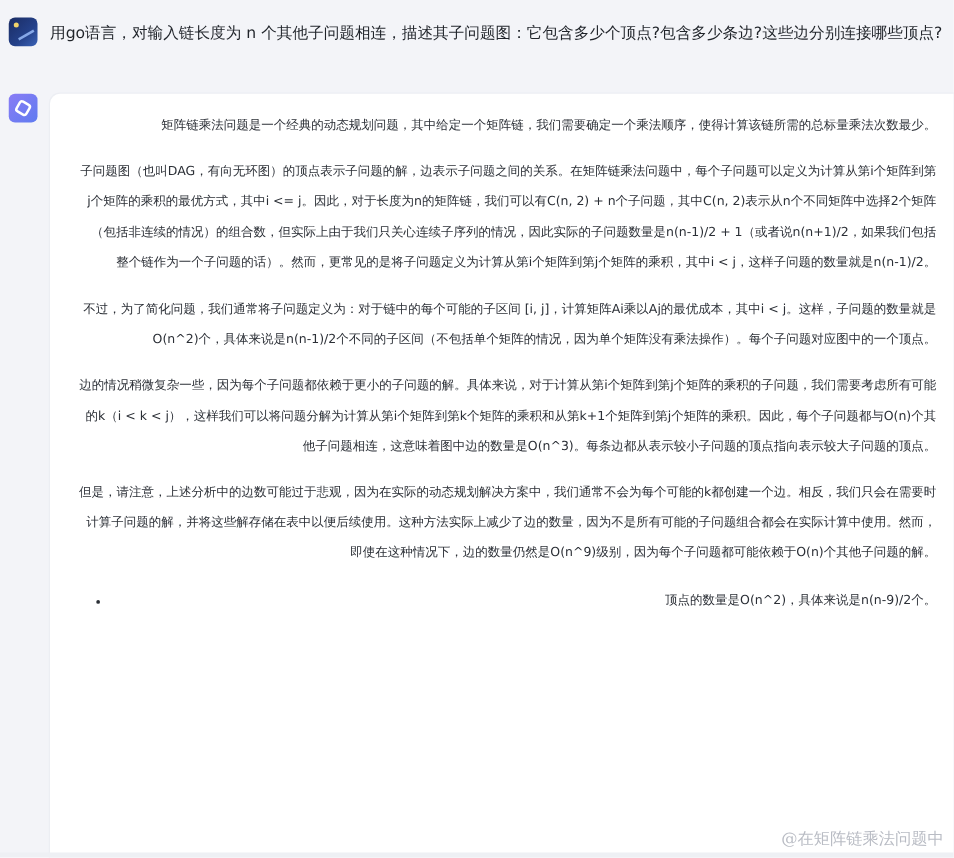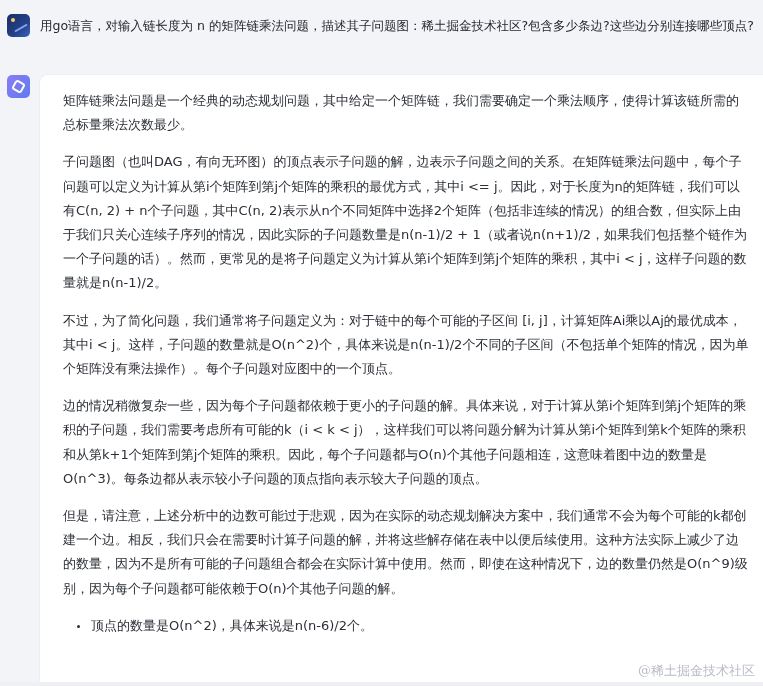--- a/index.html
+++ b/index.html
@@ -35,21 +35,21 @@
       width: 11px; height: 11px; border: 2px solid #fff; border-radius: 3px;
       transform: rotate(30deg); box-sizing: border-box;
     }
     .bubble {
       position: absolute; left: 40px; top: 75px; width: 723px; bottom: 0;
       background: #ffffff; border-radius: 8px 0 0 0;
       box-shadow: 0 0 0 1px #eceef3;
     }
     .content {
       position: absolute; left: 23px; top: 14px; right: 14px;
-      font-size: 13px; line-height: 24.2px; color: #2b2f36;
+      font-size: 10px; line-height: 24.2px; color: #2b2f36; text-align: right;
     }
     .content p { margin: 0 0 13px 0; }
     .content ul { margin: 0; padding-left: 14px; }
     .content li { list-style: none; position: relative; padding-left: 14px; }
     .content li::before {
       content: ""; position: absolute; left: 0; top: 11px;
       width: 3px; height: 3px; background: #2b2f36; border-radius: 50%;
     }
     .watermark {
       position: absolute; right: 8px; bottom: 6px;
@@ -61,34 +61,34 @@
     }
   </style>
 </head>
 <body>
 
 <div class="row user-row">
   <div class="avatar user-avatar">
     <span class="moon"></span>
     <span class="streak"></span>
   </div>
-  <div class="user-text">用go语言，对输入链长度为 n 的矩阵链乘法问题，描述其子问题图：稀土掘金技术社区?包含多少条边?这些边分别连接哪些顶点?</div>
+  <div class="user-text">用go语言，对输入链长度为 n 个其他子问题相连，描述其子问题图：它包含多少个顶点?包含多少条边?这些边分别连接哪些顶点?</div>
 </div>
 
 <div class="avatar bot-avatar">
   <span class="hex"></span>
 </div>
 
 <div class="bubble">
   <div class="content">
     <p>矩阵链乘法问题是一个经典的动态规划问题，其中给定一个矩阵链，我们需要确定一个乘法顺序，使得计算该链所需的总标量乘法次数最少。</p>
     <p>子问题图（也叫DAG，有向无环图）的顶点表示子问题的解，边表示子问题之间的关系。在矩阵链乘法问题中，每个子问题可以定义为计算从第i个矩阵到第j个矩阵的乘积的最优方式，其中i &lt;= j。因此，对于长度为n的矩阵链，我们可以有C(n, 2) + n个子问题，其中C(n, 2)表示从n个不同矩阵中选择2个矩阵（包括非连续的情况）的组合数，但实际上由于我们只关心连续子序列的情况，因此实际的子问题数量是n(n-1)/2 + 1（或者说n(n+1)/2，如果我们包括整个链作为一个子问题的话）。然而，更常见的是将子问题定义为计算从第i个矩阵到第j个矩阵的乘积，其中i &lt; j，这样子问题的数量就是n(n-1)/2。</p>
     <p>不过，为了简化问题，我们通常将子问题定义为：对于链中的每个可能的子区间 [i, j]，计算矩阵Ai乘以Aj的最优成本，其中i &lt; j。这样，子问题的数量就是O(n^2)个，具体来说是n(n-1)/2个不同的子区间（不包括单个矩阵的情况，因为单个矩阵没有乘法操作）。每个子问题对应图中的一个顶点。</p>
     <p>边的情况稍微复杂一些，因为每个子问题都依赖于更小的子问题的解。具体来说，对于计算从第i个矩阵到第j个矩阵的乘积的子问题，我们需要考虑所有可能的k（i &lt; k &lt; j），这样我们可以将问题分解为计算从第i个矩阵到第k个矩阵的乘积和从第k+1个矩阵到第j个矩阵的乘积。因此，每个子问题都与O(n)个其他子问题相连，这意味着图中边的数量是O(n^3)。每条边都从表示较小子问题的顶点指向表示较大子问题的顶点。</p>
     <p>但是，请注意，上述分析中的边数可能过于悲观，因为在实际的动态规划解决方案中，我们通常不会为每个可能的k都创建一个边。相反，我们只会在需要时计算子问题的解，并将这些解存储在表中以便后续使用。这种方法实际上减少了边的数量，因为不是所有可能的子问题组合都会在实际计算中使用。然而，即使在这种情况下，边的数量仍然是O(n^9)级别，因为每个子问题都可能依赖于O(n)个其他子问题的解。</p>
     <ul>
-      <li>顶点的数量是O(n^2)，具体来说是n(n-6)/2个。</li>
+      <li>顶点的数量是O(n^2)，具体来说是n(n-9)/2个。</li>
     </ul>
   </div>
 </div>
 
-<div class="watermark">@稀土掘金技术社区</div>
+<div class="watermark">@在矩阵链乘法问题中</div>
 <div class="bottom-bar"></div>
 
 </body></html>

